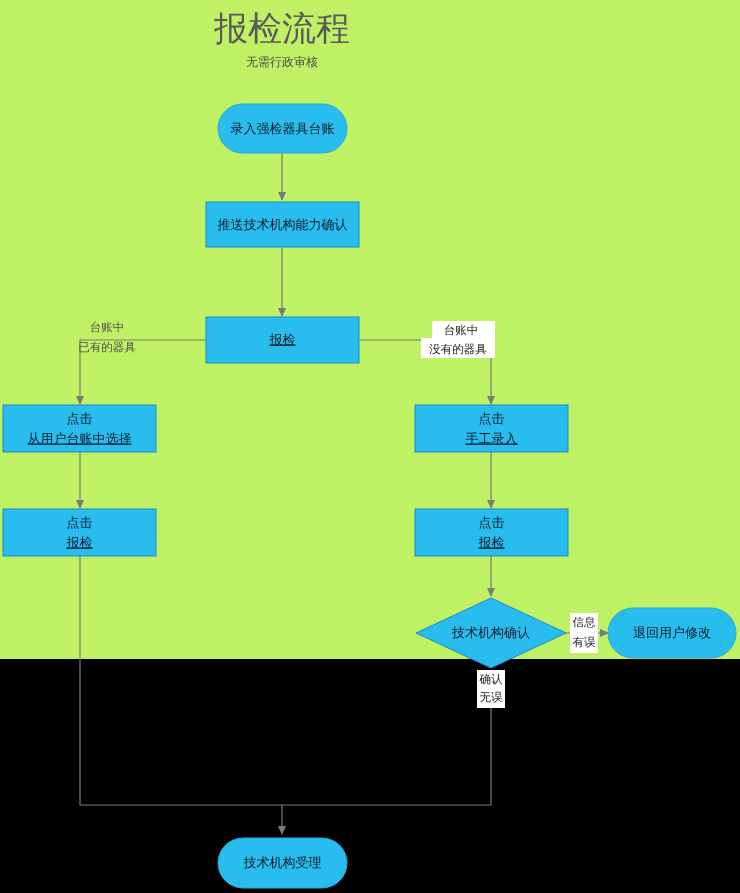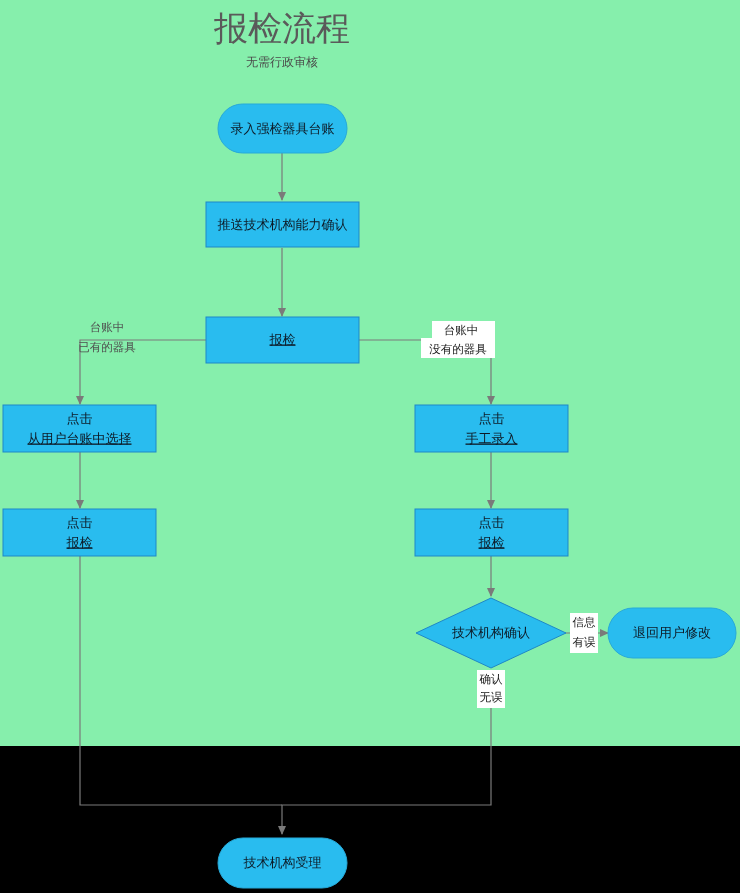--- a/index.html
+++ b/index.html
@@ -9,22 +9,22 @@
   }
   body {
     width: 740px;
     height: 893px;
     overflow: hidden;
     font-family: "DejaVu Sans", "Liberation Sans", sans-serif;
   }
   #canvas {
     position: relative;
     width: 740px;
-    height: 746px;
-    background: #86efac;
+    height: 659px;
+    background: #bef264;
   }
   svg#flow {
     position: absolute;
     left: 0;
     top: 0;
     width: 740px;
     height: 893px;
   }
   .node-fill { fill: #29BCEF; stroke: #1E88C7; stroke-width: 1; }
   .node-fill-soft { fill: #29BCEF; stroke: #27A9D8; stroke-width: 1; }

